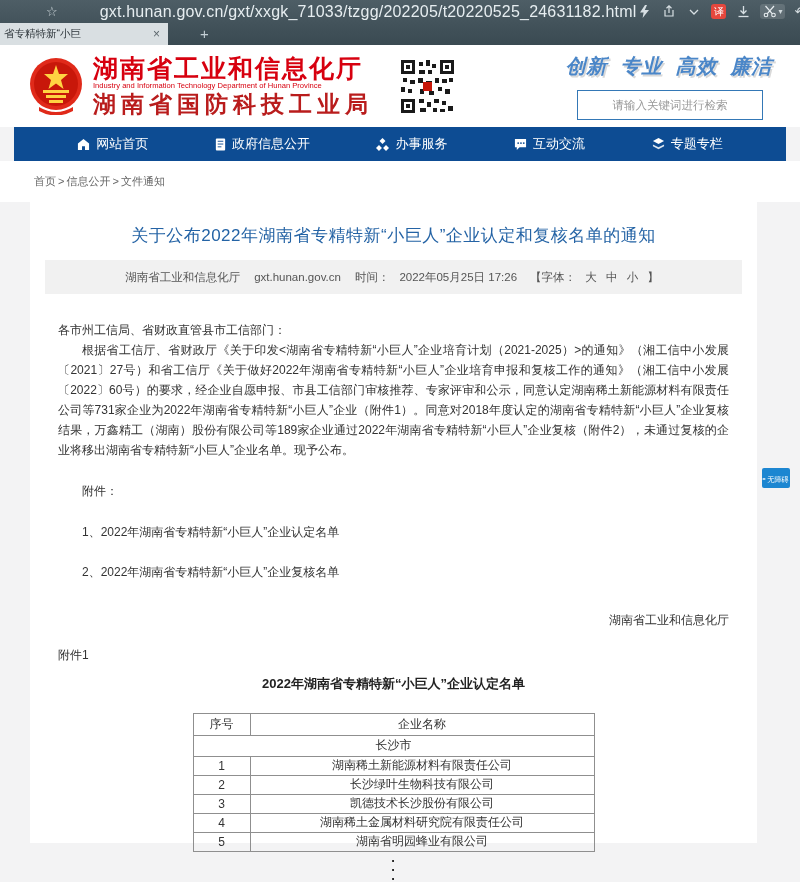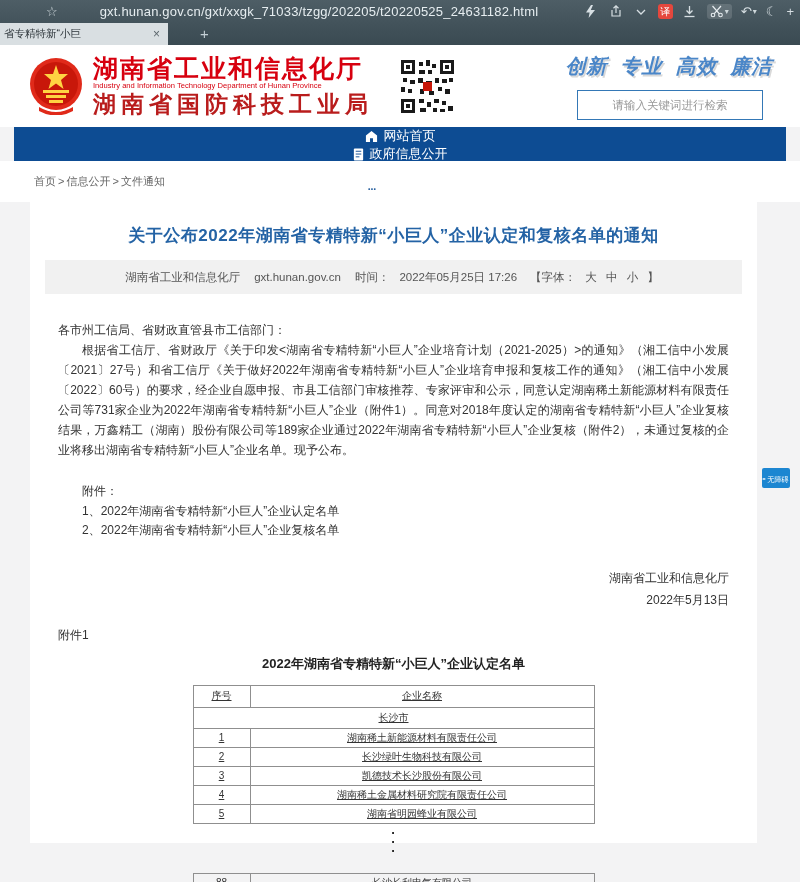--- a/index.html
+++ b/index.html
@@ -3,21 +3,21 @@
 <meta charset="utf-8">
 <style>
   * { margin:0; padding:0; box-sizing:border-box; }
   html,body { width:800px; height:882px; overflow:hidden; }
   body { font-family:"Liberation Sans","DejaVu Sans",sans-serif; background:#f3f3f4; position:relative; }
 
   
   .chrome { height:45px; background:linear-gradient(180deg,#4e5e66 0%,#42525a 55%,#3a4a52 100%); }
   .addr-row { height:23px; display:flex; align-items:center; color:#dbe4e8; }
   .addr-star { margin-left:46px; font-size:13px; color:#cfd8dc; cursor:pointer; }
-  .addr-url { margin-left:42px; font-size:13px; letter-spacing:.2px; color:#e6edf0; white-space:nowrap; }
+  .addr-url { margin-left:42px; font-size:16px; letter-spacing:.2px; color:#e6edf0; white-space:nowrap; }
   .addr-icons { margin-left:auto; display:flex; align-items:center; gap:9px; padding-right:6px; }
   .tool-ic { width:16px; height:16px; display:flex; align-items:center; justify-content:center; cursor:pointer; }
   .tool-ic svg { display:block; }
   .translate-badge { width:15px; height:15px; background:#e5473d; color:#fff; border-radius:3px; font-size:10px; display:flex; align-items:center; justify-content:center; cursor:pointer; }
   .ic-group { display:flex; align-items:center; gap:1px; cursor:pointer; }
   .ic-group.hl { background:rgba(255,255,255,.14); border-radius:3px; padding:1px 3px; }
   .caret { font-size:8px; color:#cfd8dc; }
   .glyph-ic { font-size:13px; color:#d7dfe3; cursor:pointer; line-height:1; }
   .tab-row { height:22px; display:flex; align-items:flex-end; }
   .tab { width:168px; height:22px; background:#d9dfe2; color:#2b3338; font-size:10.5px; display:flex; align-items:center; padding:0 6px 0 4px; cursor:pointer; }
@@ -36,46 +36,46 @@
   .org-cn2 { color:#b91c1c; font-weight:bold; font-size:23px; letter-spacing:5px; line-height:26px; }
   .qr { width:57px; height:57px; margin-left:26px; flex:none; }
   .hdr-right { margin-left:auto; margin-right:0; width:230px; display:flex; flex-direction:column; align-items:center; }
   .slogans { display:flex; gap:13px; margin-bottom:10px; margin-right:2px; }
   .slogan { color:#4a86c8; font-size:20px; font-weight:bold; font-style:italic; text-shadow:1.5px 1.5px 0 #d9d9d9; letter-spacing:1px; }
   .search-box { width:186px; height:30px; border:1px solid #3478b6; background:#fff; }
   .search-box input { width:100%; height:100%; border:0; outline:none; text-align:center; font-size:11.5px; color:#444; font-family:inherit; }
   .search-box input::placeholder { color:#999; }
 
   
-  .nav { width:772px; margin:0 auto; height:34px; background:#0d4c93; display:flex; align-items:center; justify-content:space-around; padding:0 30px;flex-direction:column; }
+  .nav { width:772px; margin:0 auto; height:34px; background:#0d4c93; display:flex; align-items:center; justify-content:space-around; padding:0 30px; }
   .nav-item { display:flex; align-items:center; gap:6px; color:#fff; font-size:13px; cursor:pointer; }
   .nav-item svg { display:block; }
 
   
   .crumb-row { background:#fff; height:41px; display:flex; align-items:center; }
   .crumb { margin-left:33px; font-size:11px; color:#666; }
   .crumb span { margin:0 1px; }
   .crumb .lnk { cursor:pointer; }
 
   
   .page-bg { background:#f3f3f4; height:641px; }
   .card { width:727px; margin-left:30px; background:#fff; height:100%; padding-top:22px; }
-  .art-title { text-align:center; color:#2463a5; font-size:17px; font-weight:bold; letter-spacing:.5px; }
+  .art-title { text-align:center; color:#2463a5; font-size:17px; font-weight:normal; letter-spacing:.5px; }
   .meta-bar { margin:13px 15px 0 15px; background:#f1f1f1; height:34px; display:flex; align-items:center; justify-content:center; gap:6px; font-size:11.5px; color:#555; }
   .meta-bar .seg { margin:0 4px; }
   .font-sizes span { margin:0 3px; cursor:pointer; }
   .art-body { margin:26px 28px 0 28px; font-size:12px; line-height:20px; color:#333; text-align:justify; }
   .art-body .indent { text-indent:2em; }
   .attach { margin:22px 28px 0 28px; font-size:12px; line-height:19.5px; color:#333; }
-  .attach p { margin-left:2em; }
+  .attach p { margin-left:2em;margin-top:21px; }
   .attach .att-link { cursor:pointer; }
   .signature { margin:26px 28px 0 0; text-align:right; font-size:12px; line-height:22px; color:#333; }
   .annex { margin:16px 0 0 28px; font-size:12px; color:#333; }
   .tbl-title { margin-top:11px; text-align:center; font-size:13px; font-weight:bold; color:#222; }
-  table.biz { width:402px; margin:12px auto 0 auto; border-collapse:collapse; table-layout:fixed; font-size:10px; color:#333;text-decoration:underline; }
+  table.biz { width:402px; margin:20px auto 0 auto; border-collapse:collapse; table-layout:fixed; font-size:12px; color:#333; }
   table.biz td, table.biz th { border:1px solid #8f8f8f; text-align:center; font-weight:normal; padding:0; }
   table.biz .col-no { width:57px; }
   table.biz tr.hdr td { height:22px; }
   table.biz tr.grp td { height:21px; }
   table.biz tr.row td { height:19px; }
   .dots { width:402px; margin:0 auto; height:37px; display:flex; flex-direction:column; align-items:center; justify-content:center; gap:1px; }
   .dots b { font-size:13px; line-height:8px; color:#222; }
 
   
   .a11y { position:absolute; top:468px; right:10px; width:28px; background:#1c86d1; border-radius:2px; display:flex; flex-direction:row; align-items:center; padding:4px 0 3px 0; cursor:pointer; }
@@ -290,21 +290,20 @@
     </div>
 
     <div class="attach">
       <p>附件：</p>
       <p class="att-link">1、2022年湖南省专精特新“小巨人”企业认定名单</p>
       <p class="att-link">2、2022年湖南省专精特新“小巨人”企业复核名单</p>
     </div>
 
     <div class="signature">
       <div>湖南省工业和信息化厅</div>
-      <div>2022年5月13日</div>
     </div>
 
     <div class="annex">附件1</div>
     <div class="tbl-title">2022年湖南省专精特新“小巨人”企业认定名单</div>
 
     <table class="biz">
       <tbody>
         <tr class="hdr">
           <td class="col-no">序号</td>
           <td>企业名称</td>

